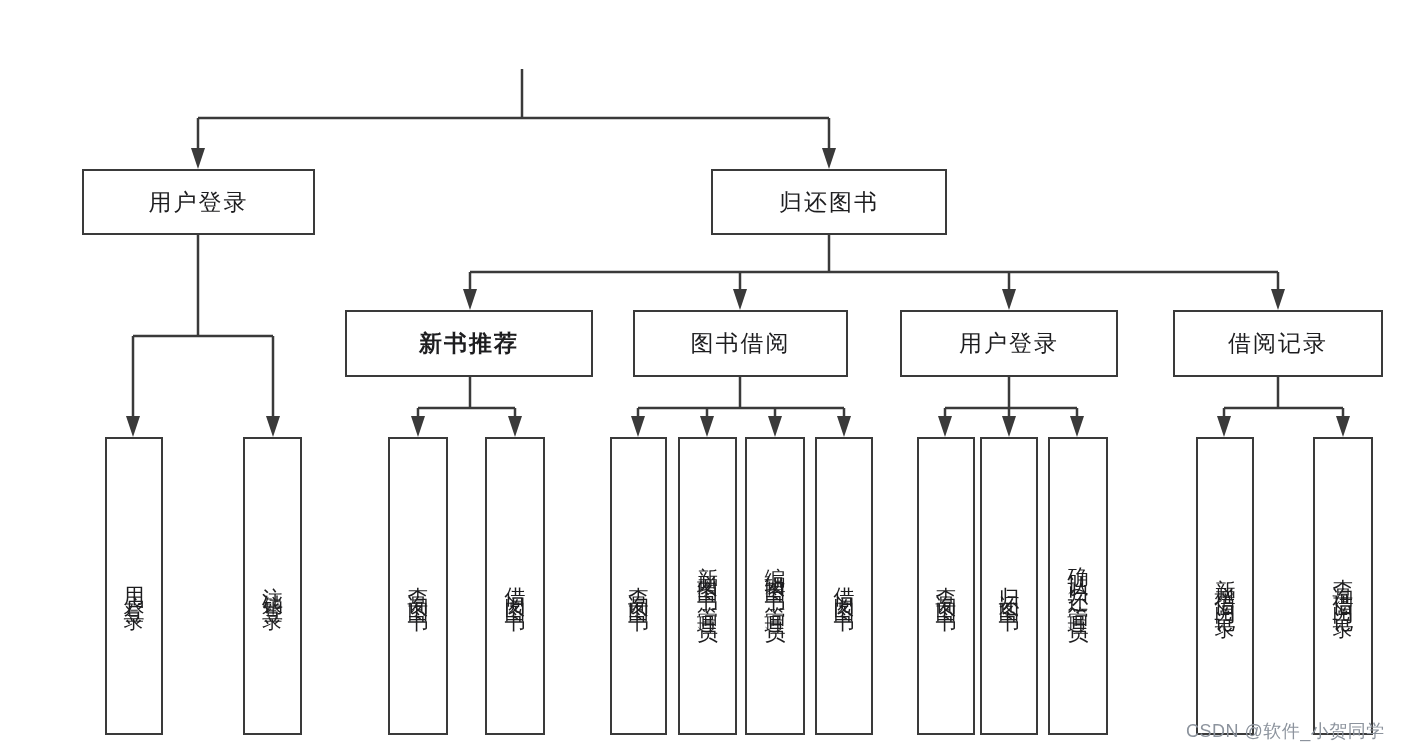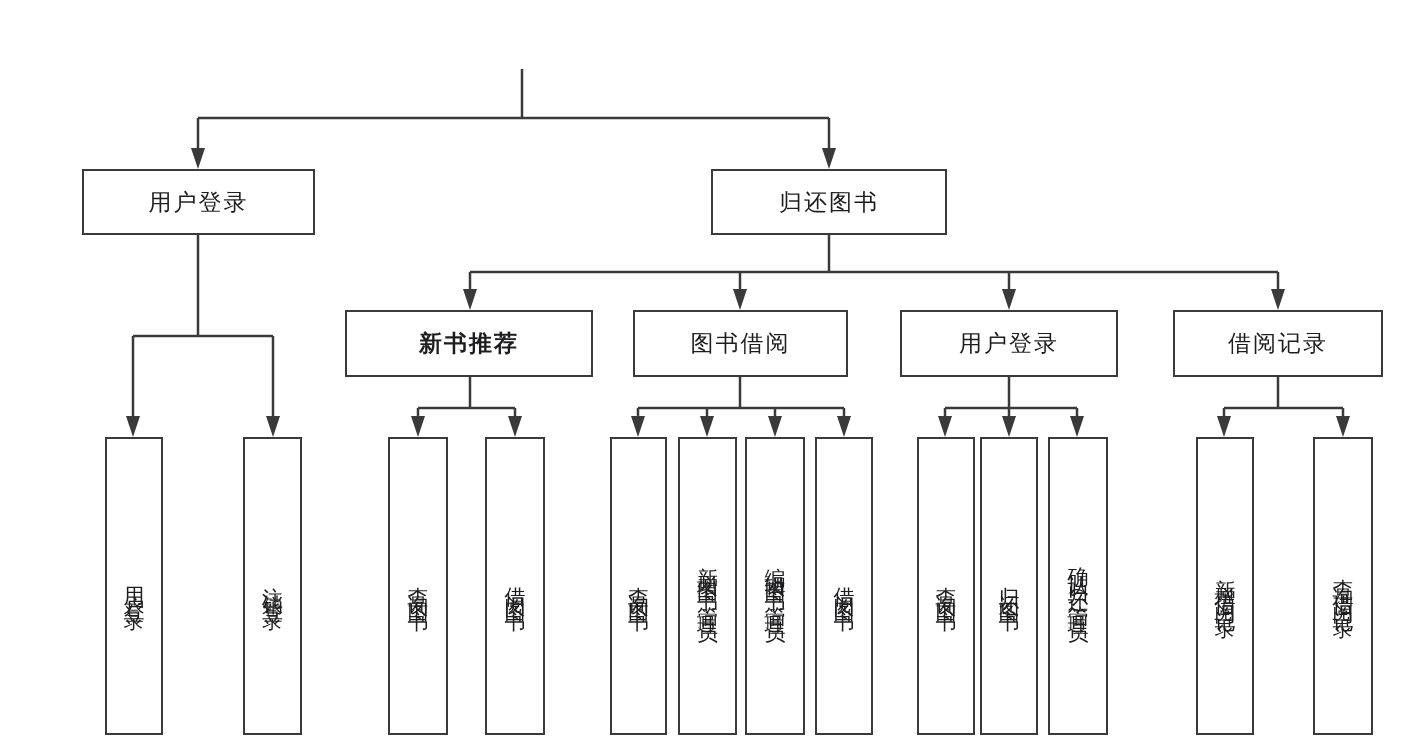--- a/index.html
+++ b/index.html
@@ -174,14 +174,15 @@
   <div class="leaf" style="left:1048px;width:60px;">
     <span>确认归还（管理员）</span>
   </div>
   <div class="leaf" style="left:1196px;width:58px;">
     <span>新增借阅记录</span>
   </div>
   <div class="leaf" style="left:1313px;width:60px;">
     <span>查询借阅记录</span>
   </div>
 
+  <div class="watermark">CSDN @软件_小贺同学</div>
 
 </div>
 
 </body></html>

